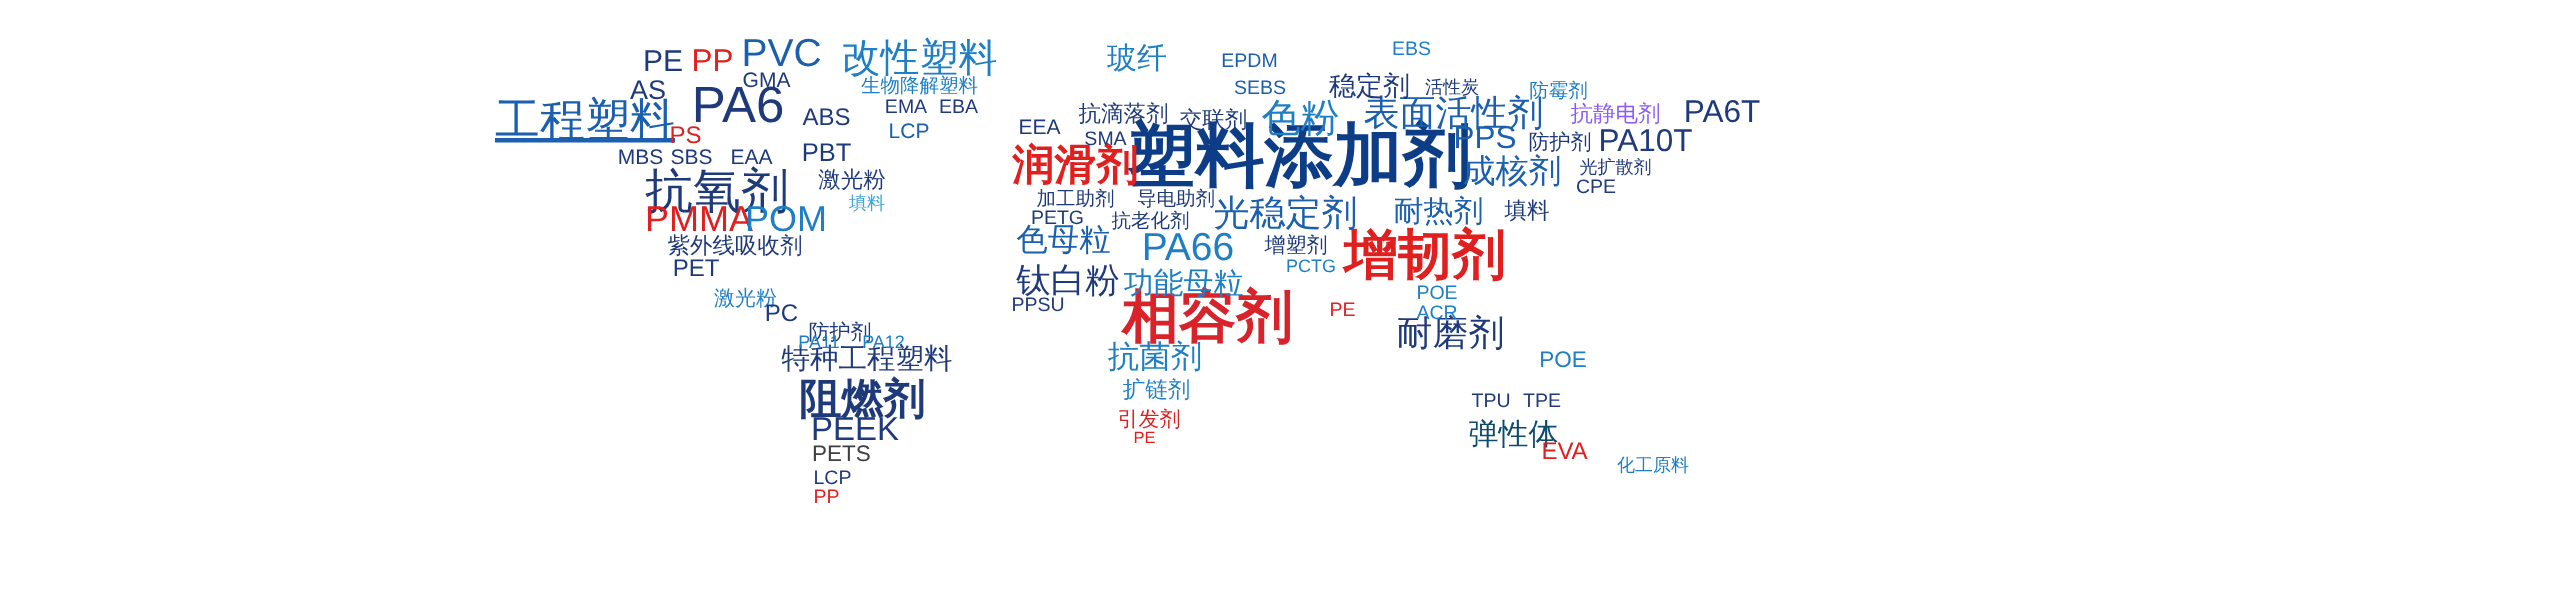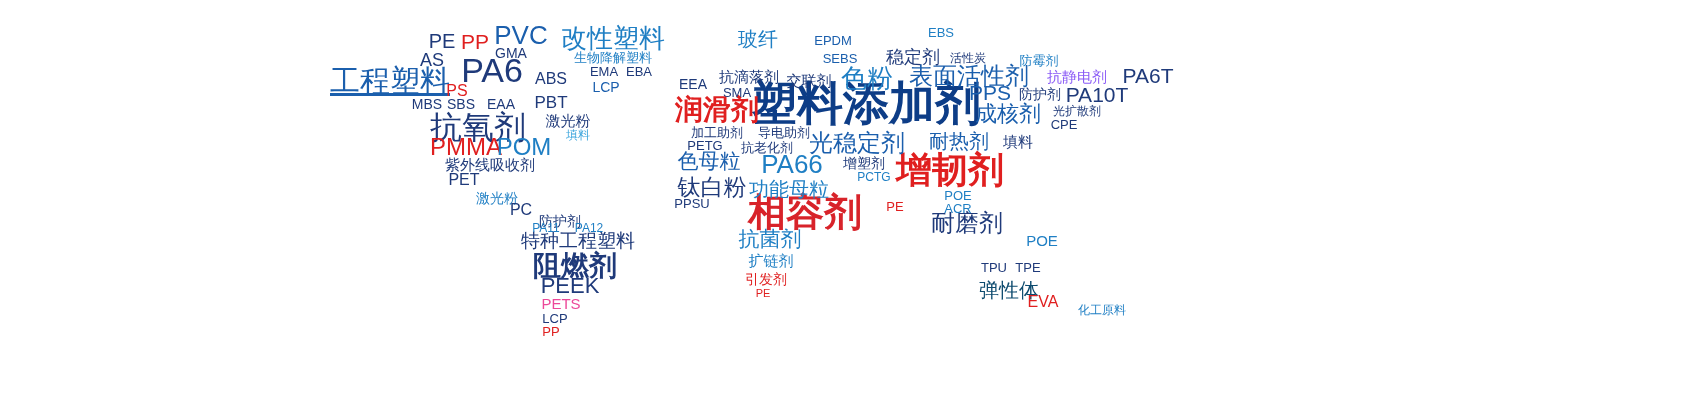--- a/index.html
+++ b/index.html
@@ -78,21 +78,21 @@
     <span class="word" style="left: 639px; top: 71px; font-size: 13px; color: rgb(31, 58, 122);">EBA</span>
     <span class="word" style="left: 606px; top: 87px; font-size: 14px; color: rgb(27, 95, 173);">LCP</span>
     <span class="word" style="left: 693px; top: 84px; font-size: 14px; color: rgb(31, 58, 122);">EEA</span>
     <span class="word" style="left: 490px; top: 164px; font-size: 15px; color: rgb(31, 58, 122);">紫外线吸收剂</span>
     <span class="word" style="left: 464px; top: 180px; font-size: 16px; color: rgb(31, 58, 122);">PET</span>
     <span class="word" style="left: 497px; top: 198px; font-size: 14px; color: rgb(31, 127, 196);">激光粉</span>
     <span class="word" style="left: 521px; top: 210px; font-size: 16px; color: rgb(31, 58, 122);">PC</span>
     <span class="word" style="left: 560px; top: 221px; font-size: 14px; color: rgb(31, 58, 122);">防护剂</span>
     <span class="word" style="left: 546px; top: 228px; font-size: 12px; color: rgb(31, 127, 196);">PA11</span>
     <span class="word" style="left: 589px; top: 228px; font-size: 12px; color: rgb(31, 127, 196);">PA12</span>
-    <span class="word" style="left: 561px; top: 303px; font-size: 15px; color: #ec4899;">PETS</span>
+    <span class="word" style="left: 561px; top: 303px; font-size: 15px; color: #404040;">PETS</span>
     <span class="word" style="left: 555px; top: 318px; font-size: 13px; color: rgb(31, 58, 122);">LCP</span>
     <span class="word" style="left: 551px; top: 331px; font-size: 13px; color: rgb(224, 31, 31);">PP</span>
     <span class="word" style="left: 749px; top: 76px; font-size: 15px; color: rgb(31, 58, 122);">抗滴落剂</span>
     <span class="word" style="left: 809px; top: 80px; font-size: 15px; color: rgb(31, 58, 122);">交联剂</span>
     <span class="word" style="left: 737px; top: 92px; font-size: 13px; color: rgb(31, 58, 122);">SMA</span>
     <span class="word" style="left: 833px; top: 40px; font-size: 13px; color: rgb(27, 95, 173);">EPDM</span>
     <span class="word" style="left: 840px; top: 58px; font-size: 13px; color: rgb(27, 95, 173);">SEBS</span>
     <span class="word" style="left: 941px; top: 32px; font-size: 13px; color: rgb(31, 127, 196);">EBS</span>
     <span class="word" style="left: 968px; top: 58px; font-size: 12px; color: rgb(31, 58, 122);">活性炭</span>
     <span class="word" style="left: 1039px; top: 60px; font-size: 13px; color: rgb(31, 127, 196);">防霉剂</span>

